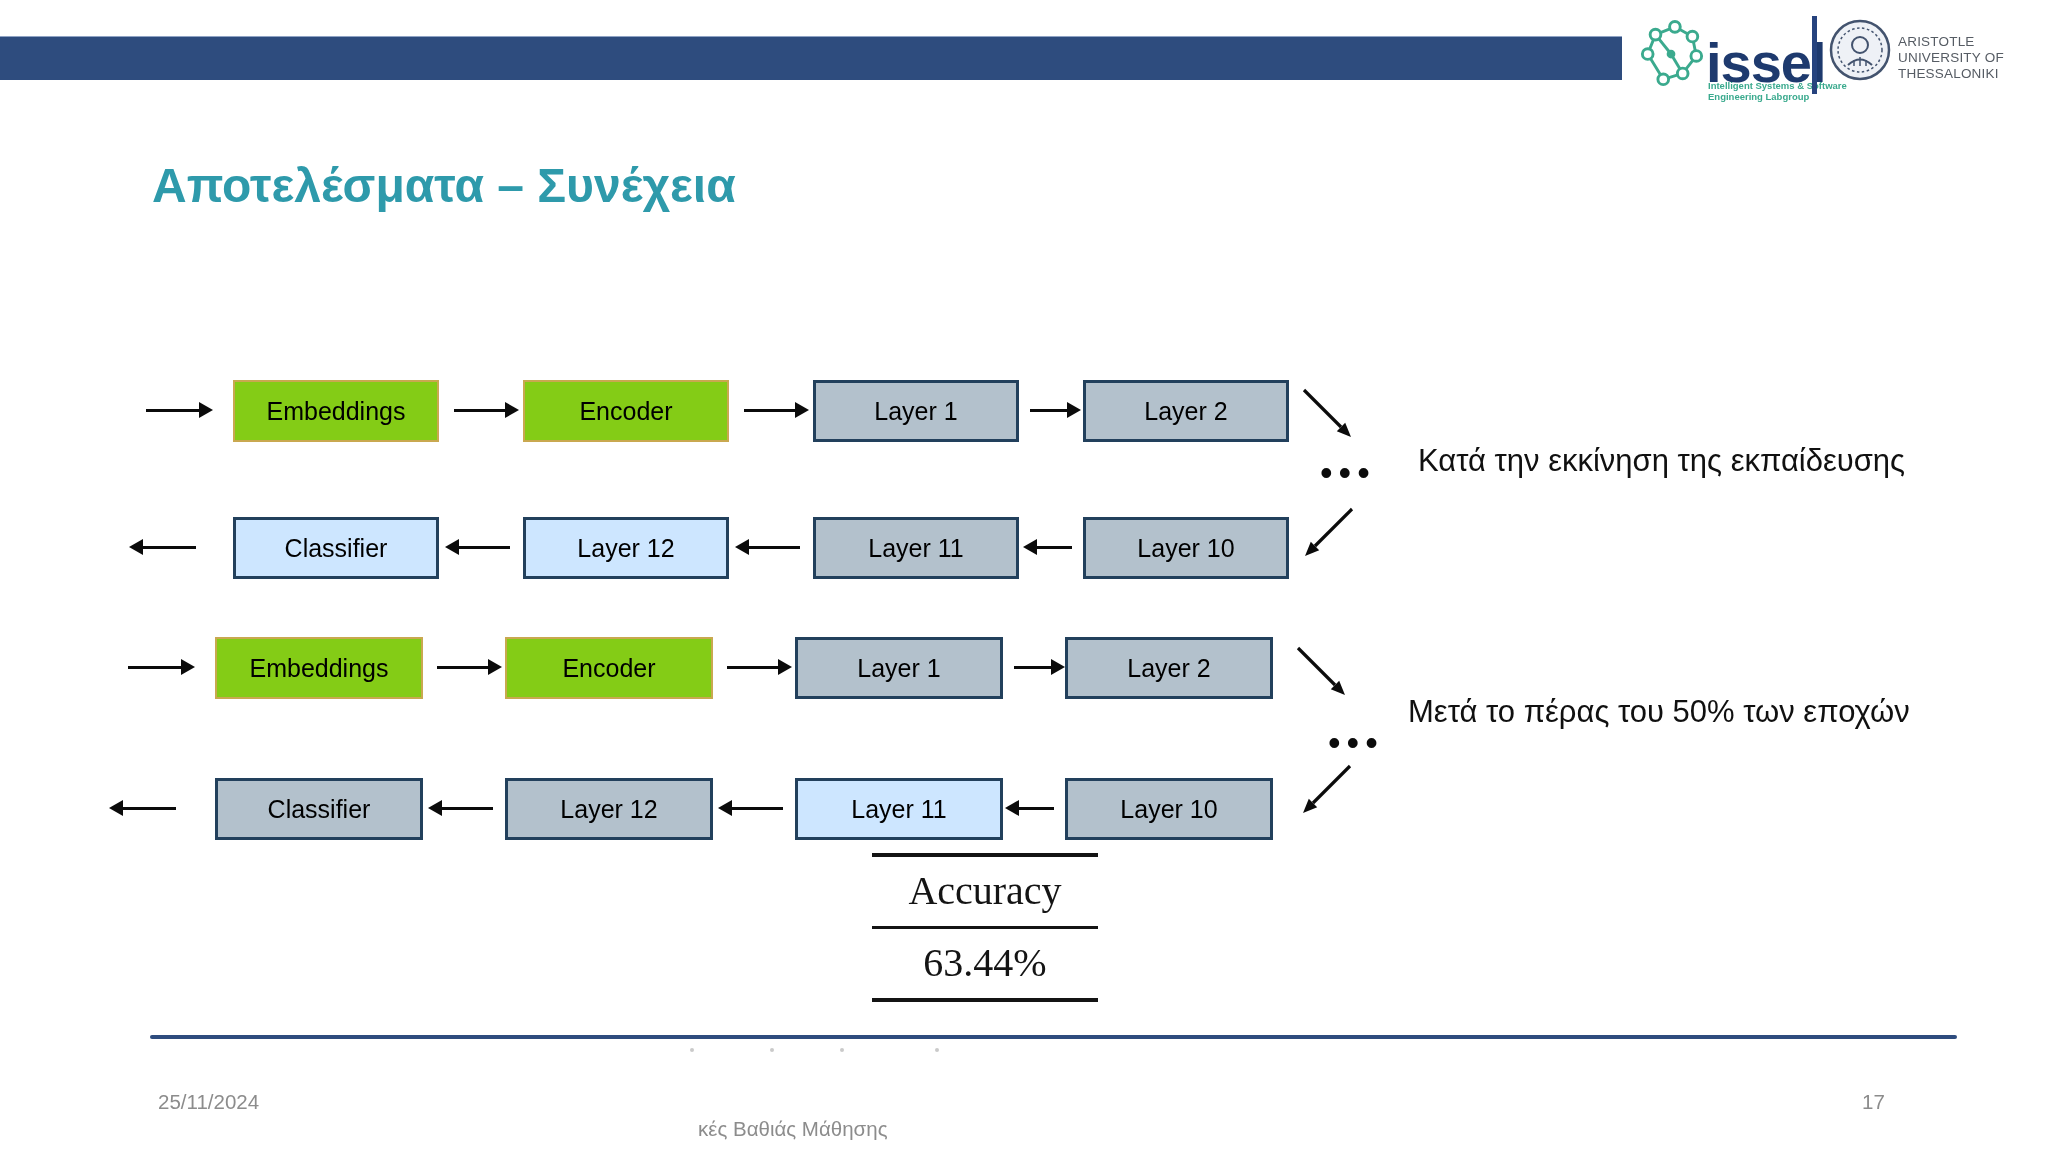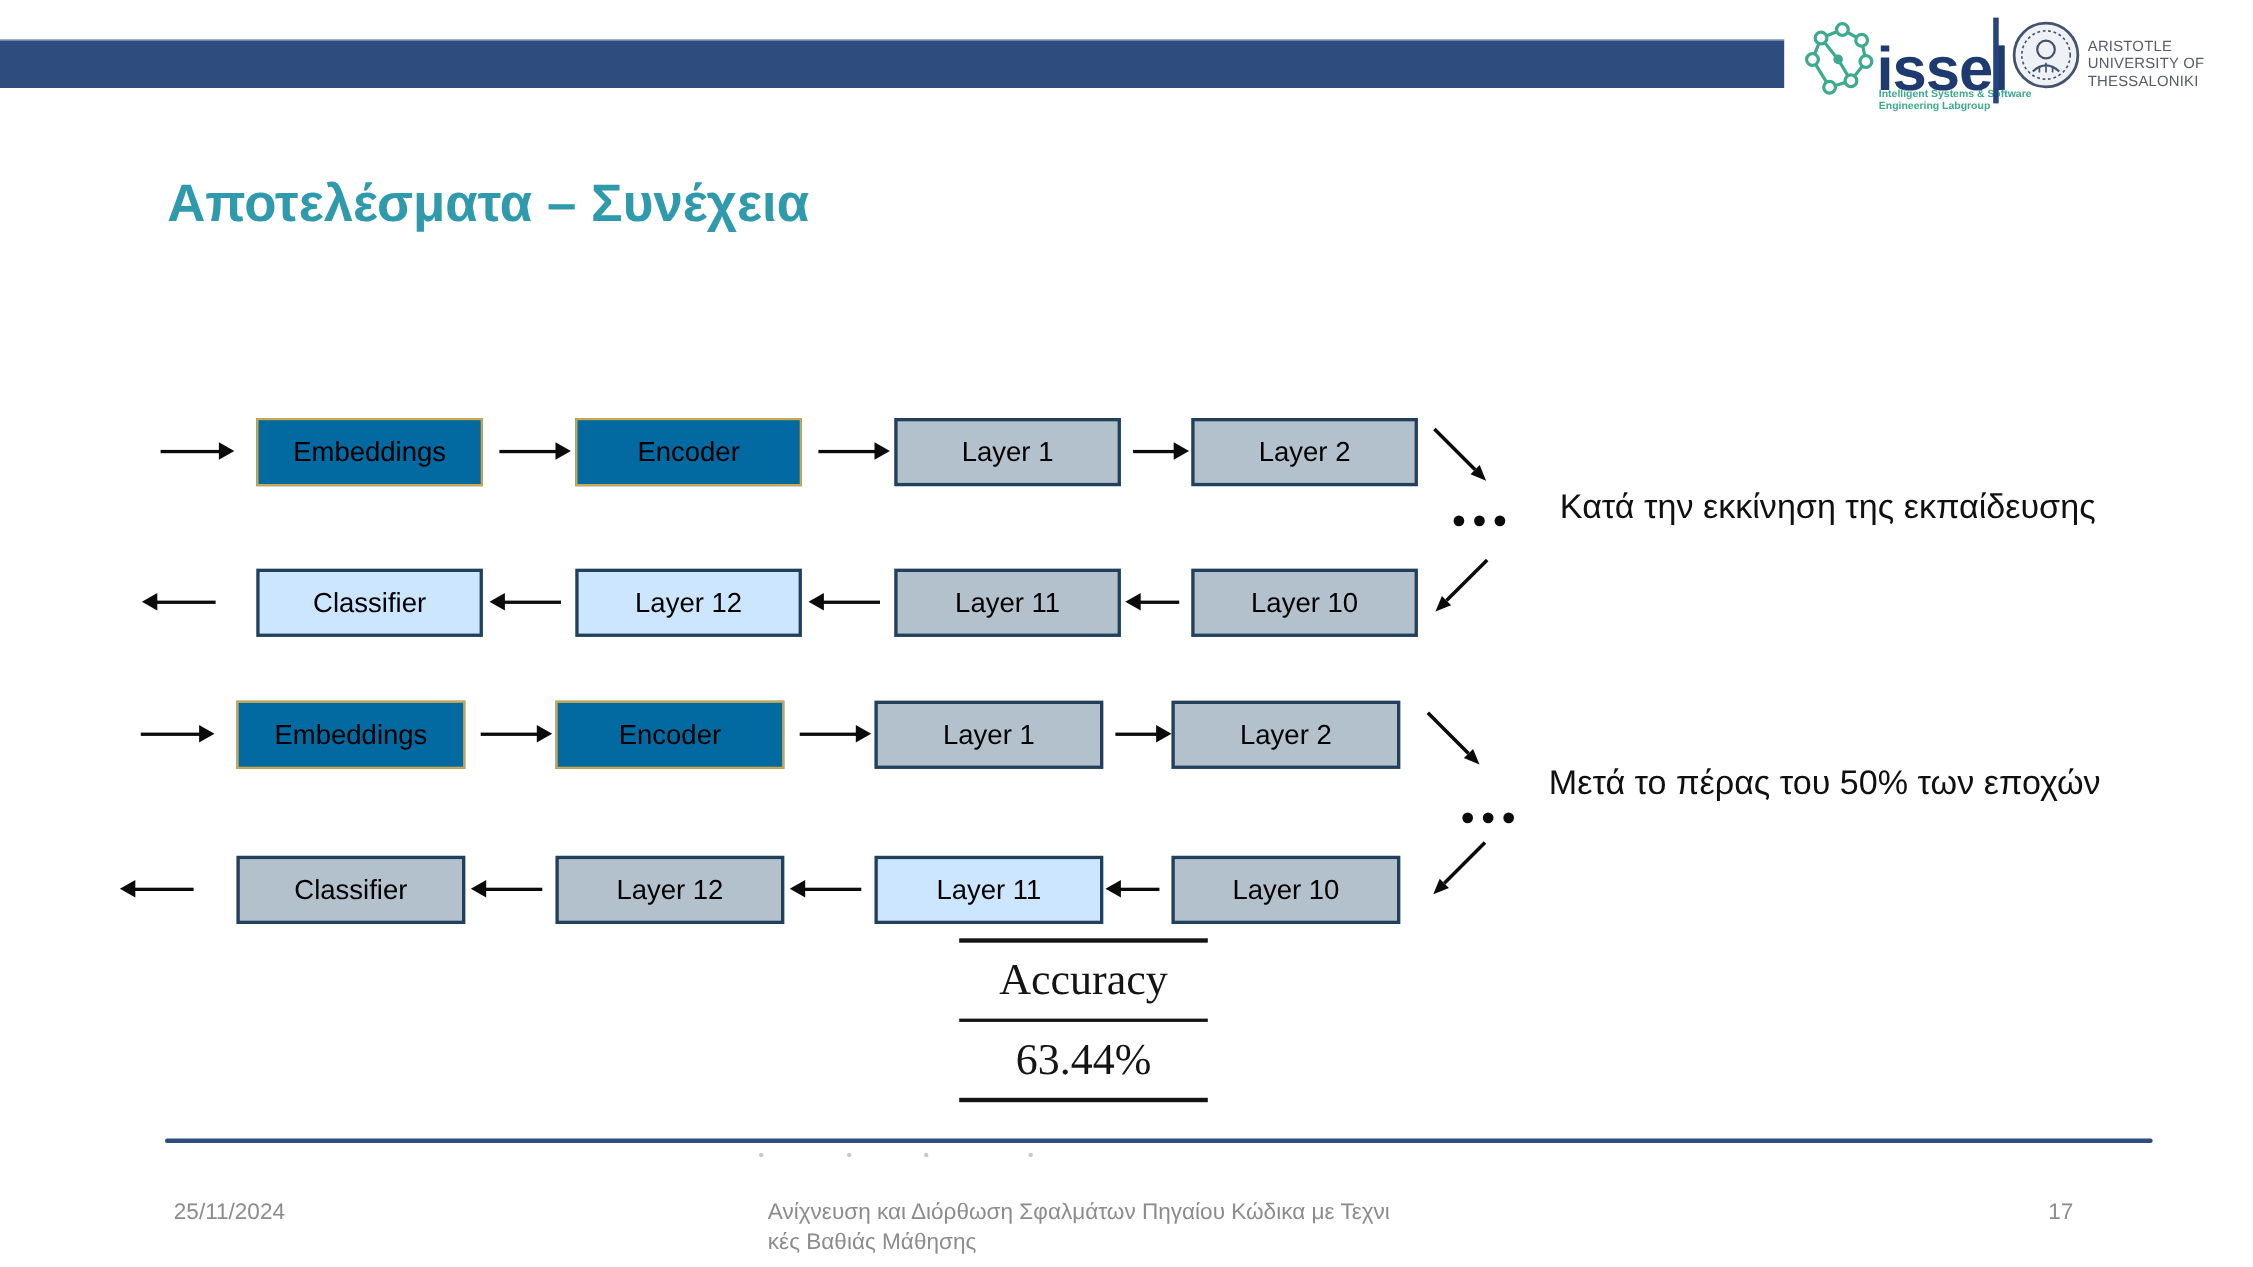--- a/index.html
+++ b/index.html
@@ -21,21 +21,21 @@
   .auth-emblem { position:absolute; left:198px; top:10px; }
   .auth-text { position:absolute; left:268px; top:26px; font-size:13.5px; line-height:16px;
     font-weight:normal; color:#565c64; letter-spacing:.2px; }
   
   .page-title { position:absolute; left:152px; top:158px; font-size:48px; font-weight:bold;
     color:#2E9AAB; }
   .slide-subtitle { position:absolute; left:86px; top:286px; font-size:31px; color:#101010; }
   
   .box { position:absolute; height:62px; display:flex; align-items:center; justify-content:center;
     font-size:25px; color:#000; }
-  .box.yellow { background:#0369a1; border:2px solid #C9A850; }
+  .box.yellow { background:#84cc16; border:2px solid #C9A850; }
   .box.gray   { background:#B3C1CC; border:3px solid #22405C; }
   .box.blue   { background:#CDE6FF; border:3px solid #22405C; }
   .harrow { position:absolute; height:3px; background:#0b0b0b; }
   .harrow.right::after { content:""; position:absolute; right:-13px; top:-7px; width:0; height:0;
     border-left:14px solid #0b0b0b; border-top:8.5px solid transparent; border-bottom:8.5px solid transparent; }
   .harrow.left::before { content:""; position:absolute; left:-13px; top:-7px; width:0; height:0;
     border-right:14px solid #0b0b0b; border-top:8.5px solid transparent; border-bottom:8.5px solid transparent; }
   .diag { position:absolute; }
   .dots { position:absolute; font-size:36px; letter-spacing:6px; color:#0b0b0b; }
   .annotation { position:absolute; font-size:31px; color:#101010; white-space:nowrap; }
@@ -180,18 +180,18 @@
   </div>
 
   <div class="footer-divider"></div>
   <span class="speck" style="left:690px;top:1048px;"></span>
   <span class="speck" style="left:770px;top:1048px;"></span>
   <span class="speck" style="left:840px;top:1048px;"></span>
   <span class="speck" style="left:935px;top:1048px;"></span>
 
   <div class="footer-date">25/11/2024</div>
   <div class="footer-caption">
-    <span>Ανίχνευση και Διόρθωση Σφαλμάτων Πηγαίου Κώδικα με Τεχνι</span><br>
+    <br>
     <span>κές Βαθιάς Μάθησης</span>
   </div>
   <div class="footer-page">17</div>
 
 </div>
 
 </body></html>

